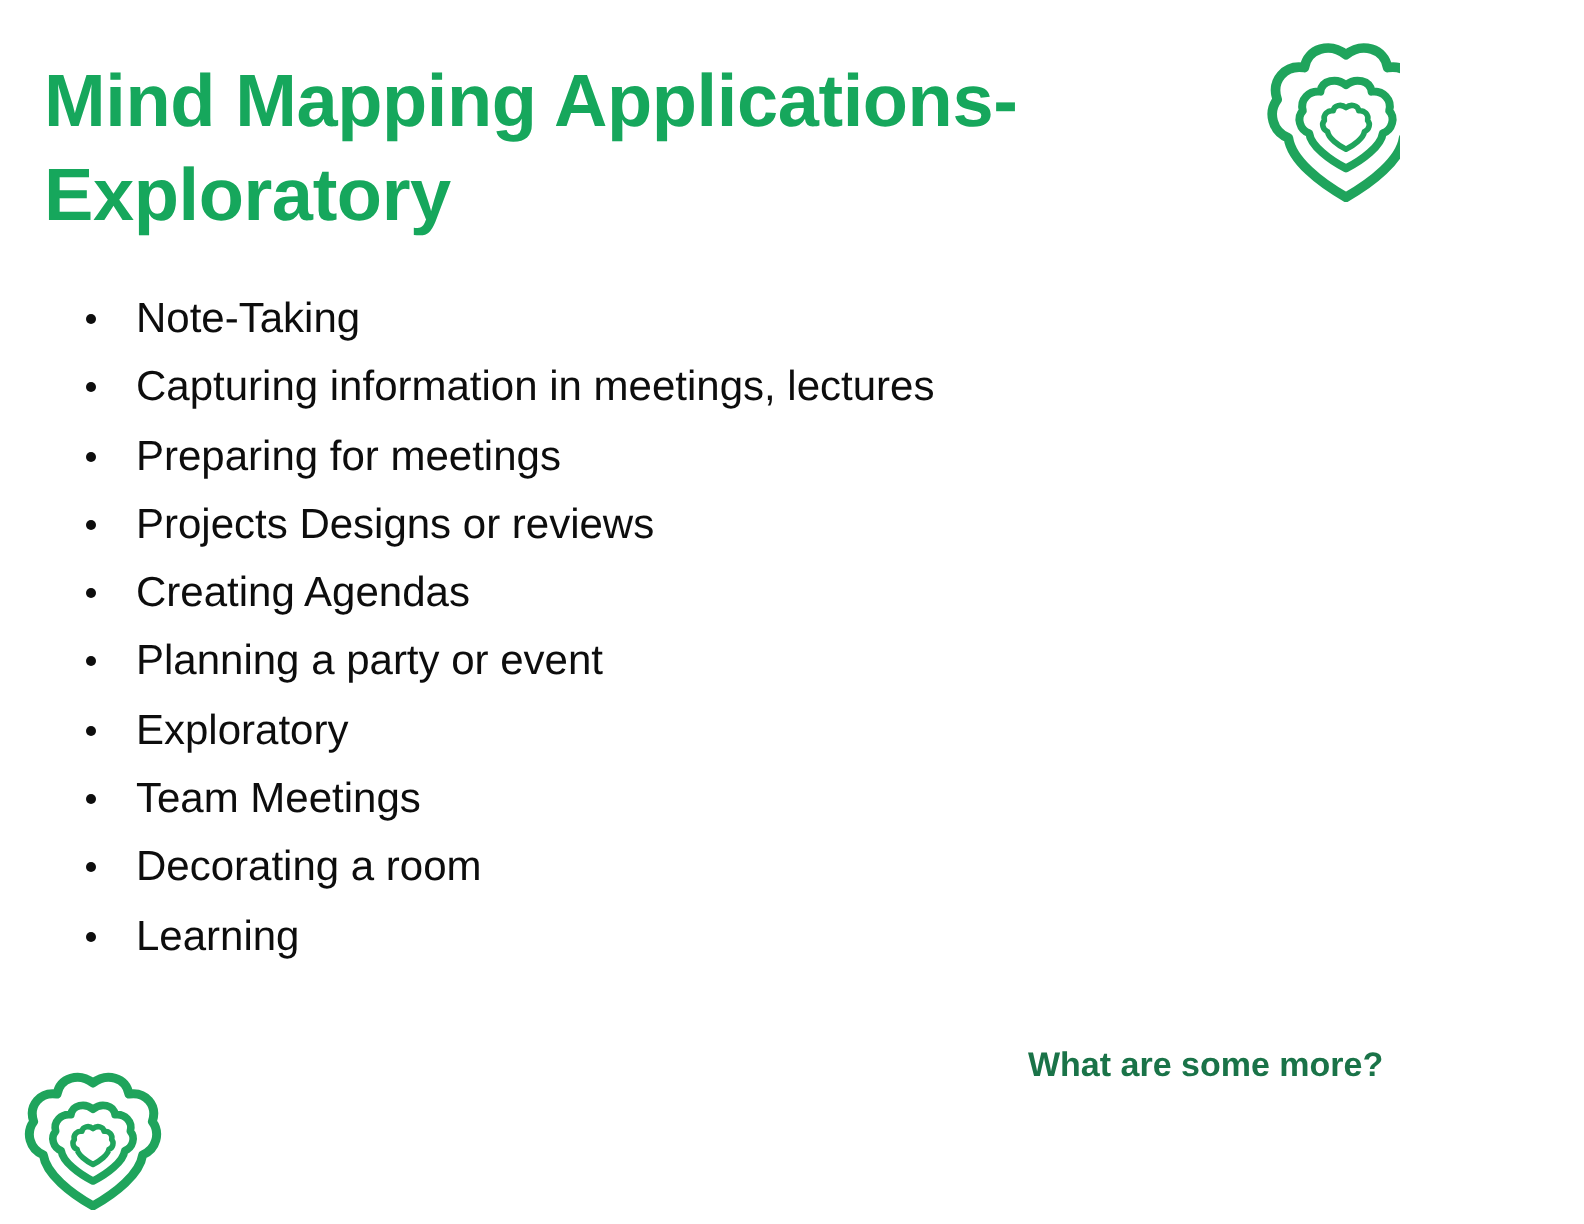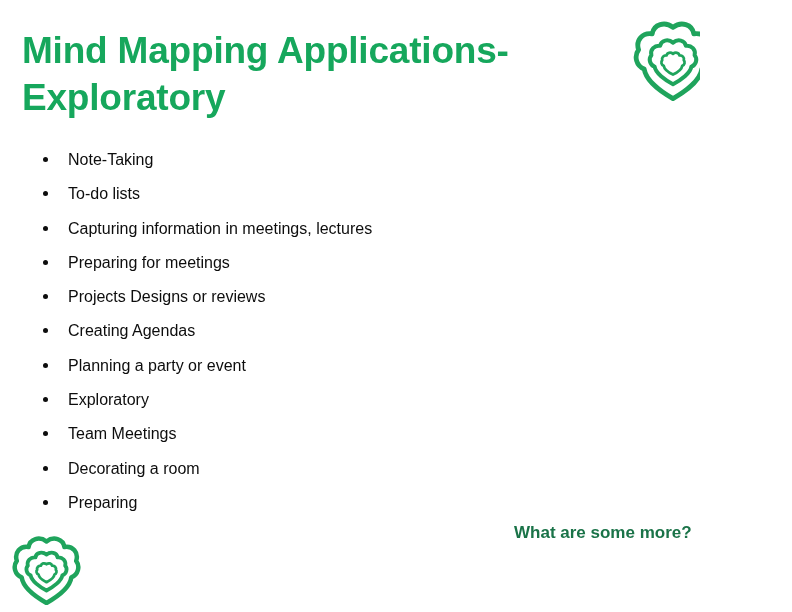--- a/index.html
+++ b/index.html
@@ -43,21 +43,21 @@
     margin: 0;
     padding: 0;
   }
   #bullet-list li {
     position: relative;
     height: 34.3px;
     line-height: 28px;
     padding-left: 28px;
     color: #0d0d0d;
     font-family: "Liberation Sans", sans-serif;
-    font-size: 16px;
+    font-size: 21px;
     white-space: nowrap;
   }
   #bullet-list li .bullet-dot {
     position: absolute;
     left: 3px;
     top: 11px;
     width: 5px;
     height: 5px;
     background: #0d0d0d;
     border-radius: 50%;
@@ -182,24 +182,20 @@
     </svg>
   </div>
 
   <ul id="bullet-list">
     <li>
       <span class="bullet-dot"></span>
       <span>Note-Taking</span>
     </li>
     <li>
       <span class="bullet-dot"></span>
-      <span>To-do lists</span>
-    </li>
-    <li>
-      <span class="bullet-dot"></span>
       <span>Capturing information in meetings, lectures</span>
     </li>
     <li>
       <span class="bullet-dot"></span>
       <span>Preparing for meetings</span>
     </li>
     <li>
       <span class="bullet-dot"></span>
       <span>Projects Designs or reviews</span>
     </li>
@@ -218,21 +214,21 @@
     <li>
       <span class="bullet-dot"></span>
       <span>Team Meetings</span>
     </li>
     <li>
       <span class="bullet-dot"></span>
       <span>Decorating a room</span>
     </li>
     <li>
       <span class="bullet-dot"></span>
-      <span>Preparing</span>
+      <span>Learning</span>
     </li>
   </ul>
 
   <div class="flower" id="flower-bottom-left">
     <svg viewBox="0 0 100 100" aria-hidden="true">
       <g fill="none" stroke="#1FA45C" stroke-width="6.5" stroke-linejoin="round" stroke-linecap="round">
         <path d="M50 8
                  C 60 0, 74 4, 76 16
                  C 88 14, 97 24, 93 36
                  C 99 44, 96 56, 86 60

